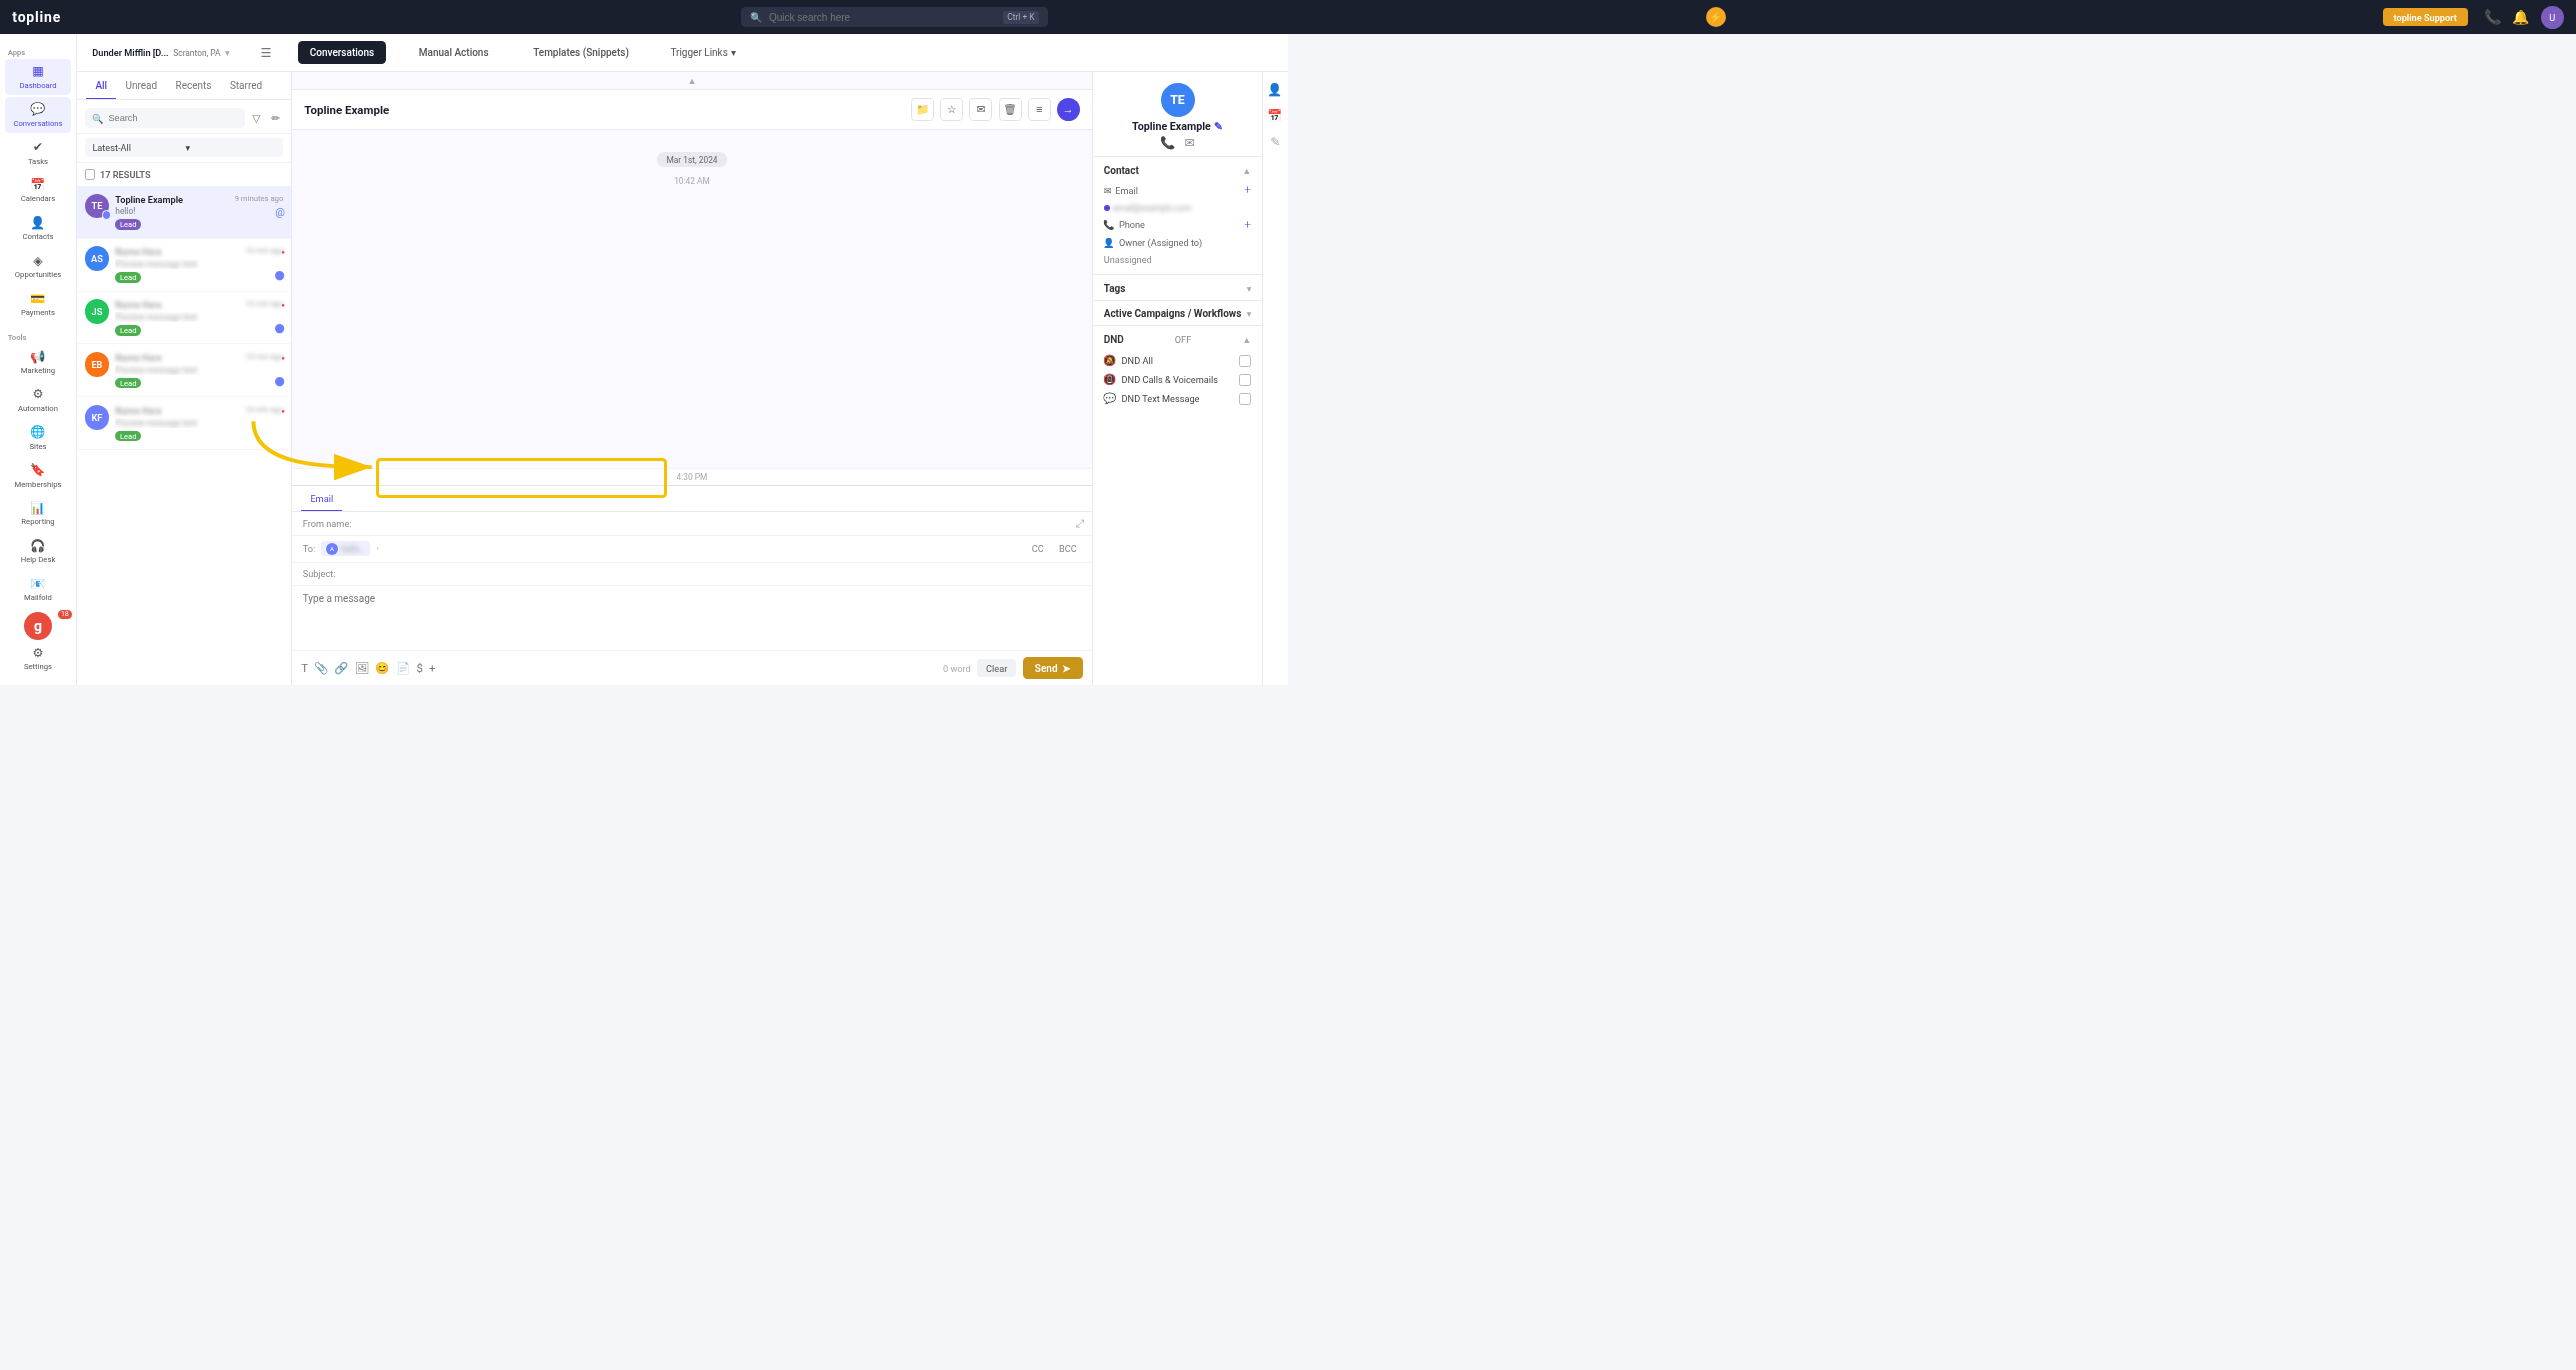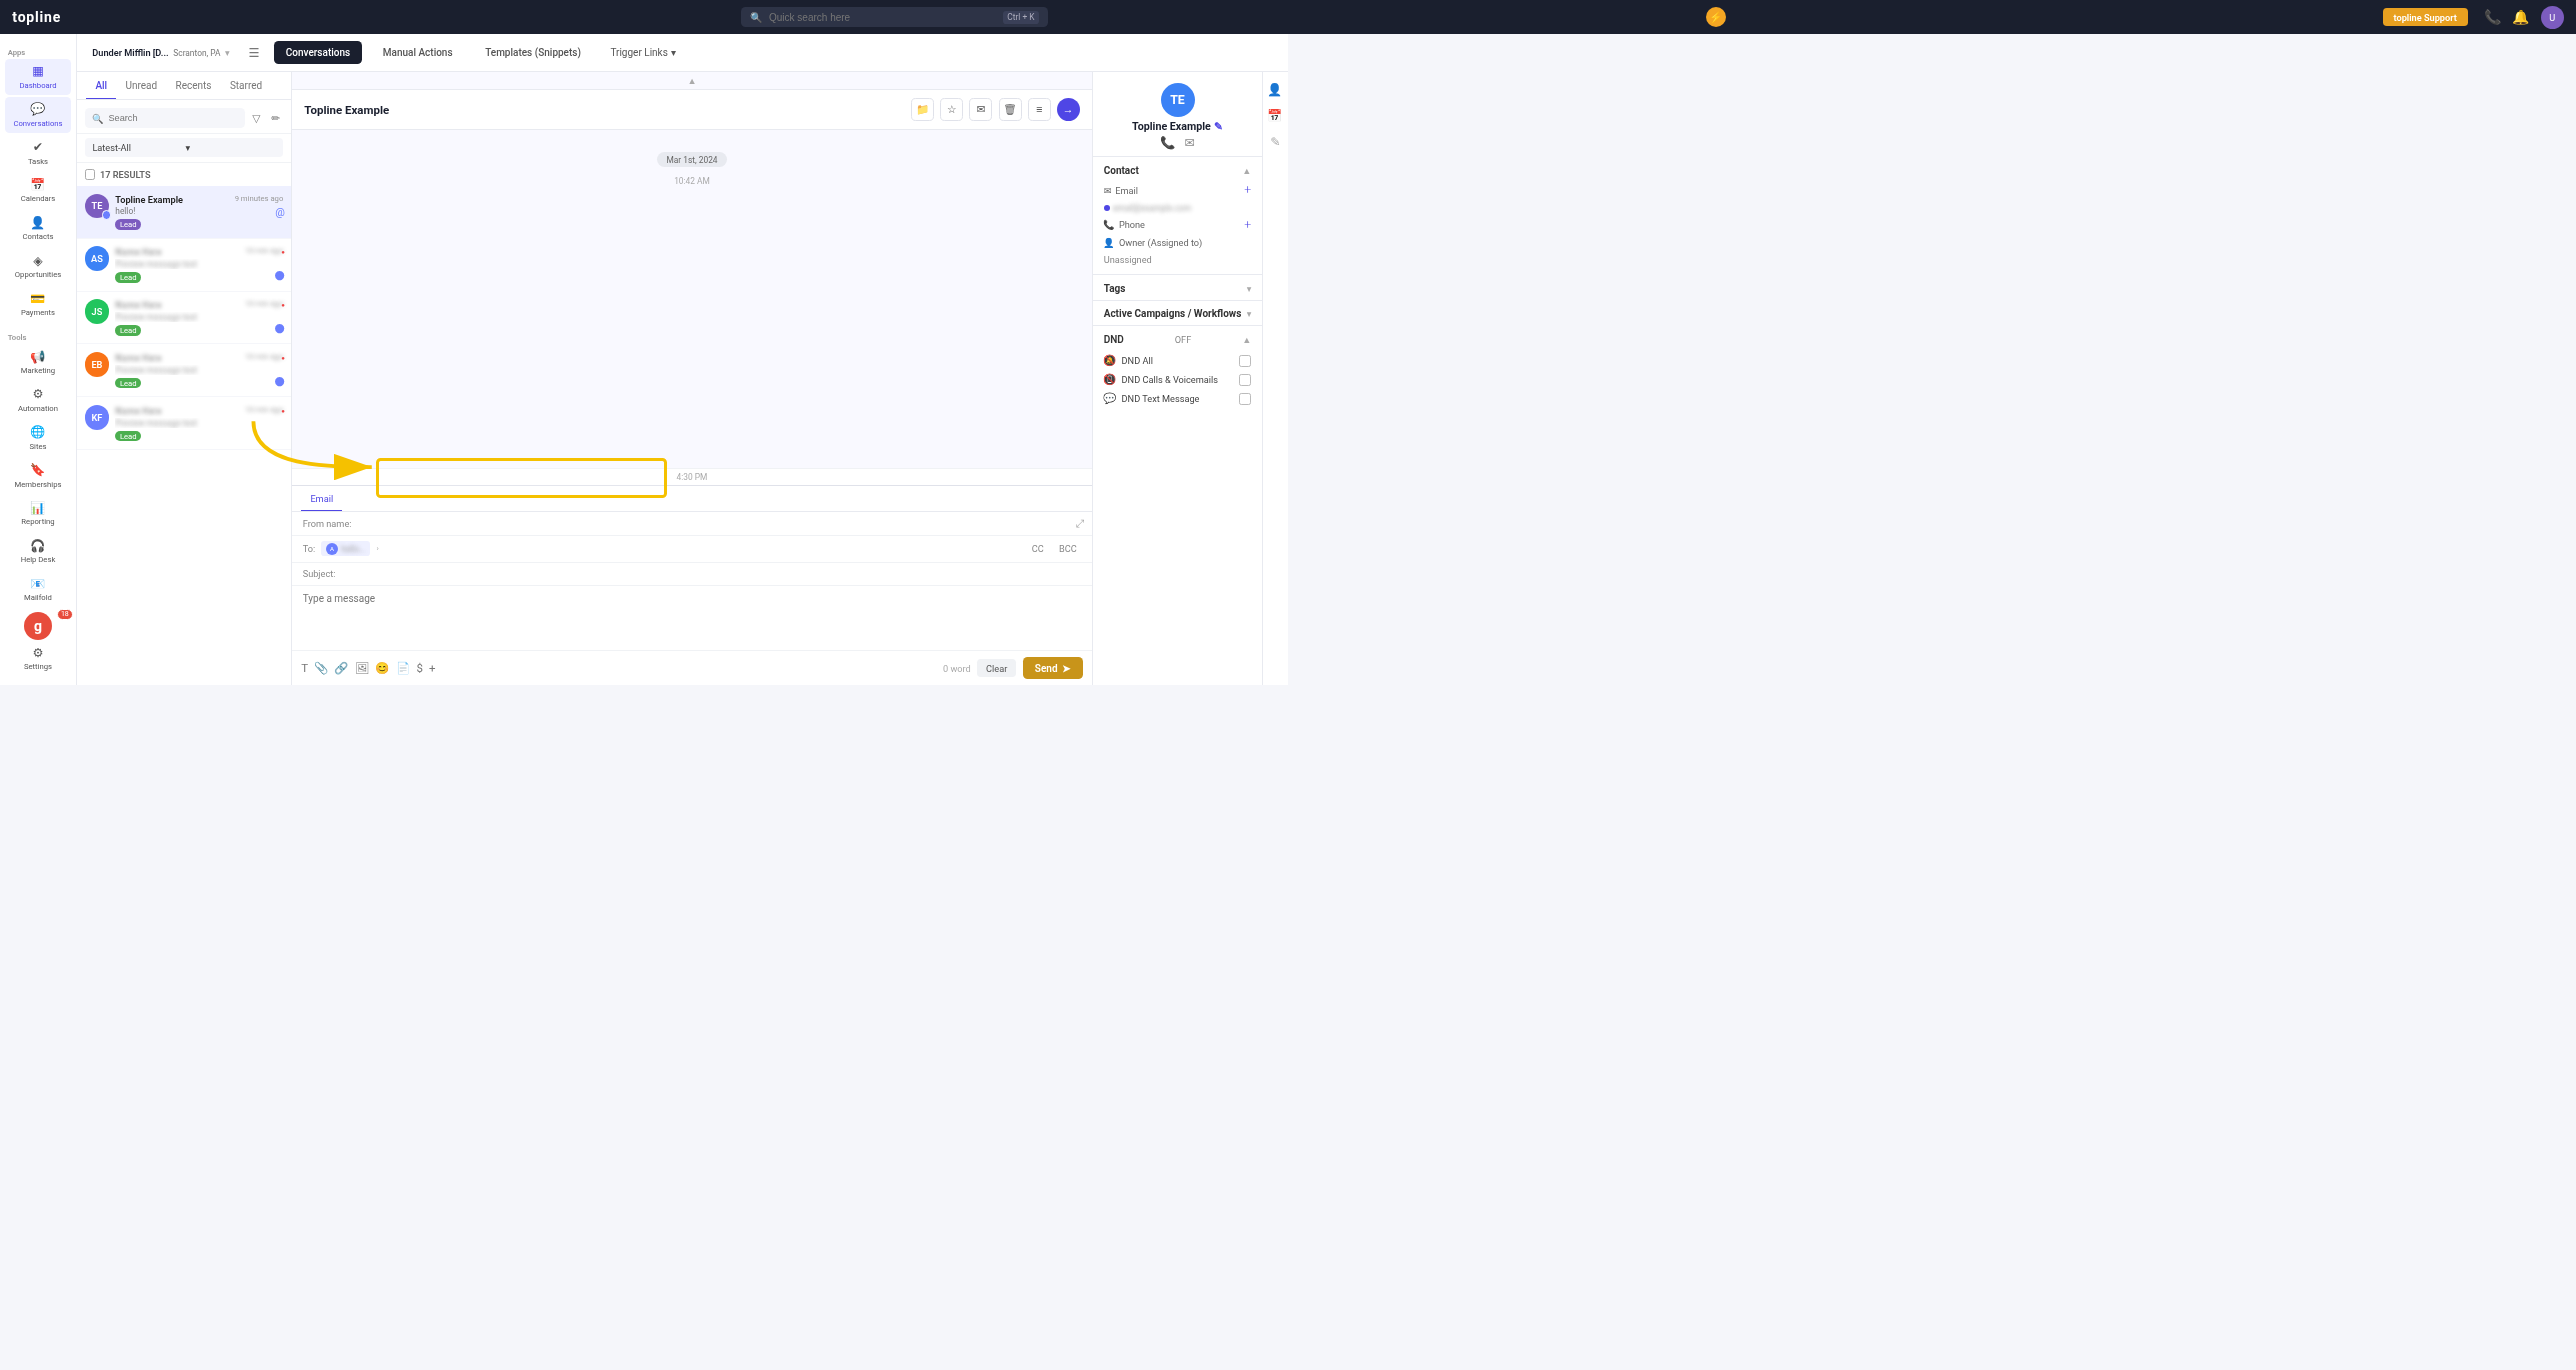--- a/index.html
+++ b/index.html
@@ -35,21 +35,21 @@
     }
     .sidebar-item.active { background: #eef0ff; color: #4f46e5; }
     .sidebar-item .icon { font-size: 12.3px; }
     .sidebar-item .label { text-align: center; line-height: 1.2; }
 
     
     .main { flex: 1; display: flex; flex-direction: column; overflow: hidden; }
 
     
     .subnav {
-      display: flex; align-items: center; background: #fff; border-bottom: 0.8px solid #e8eaf0; padding: 0 15.3px; height: 38px; gap: 8px; flex-shrink: 0;
+      display: flex; align-items: center; background: #fff; border-bottom: 0.8px solid #e8eaf0; padding: 0 15.3px; height: 38px; gap: 20px; flex-shrink: 0;
     }
     .subnav-tab {
       padding: 6.1px 12.3px; border-radius: 4.6px; font-size: 10px; cursor: pointer; color: #555; font-weight: 500;
     }
     .subnav-tab.active { background: #1a1f2e; color: white; }
     .subnav-dropdown { display: flex; align-items: center; gap: 3.1px; padding: 6.1px 9.2px; font-size: 10px; cursor: pointer; color: #555; }
 
     
     .conv-layout { display: flex; flex: 1; overflow: hidden; }
 

